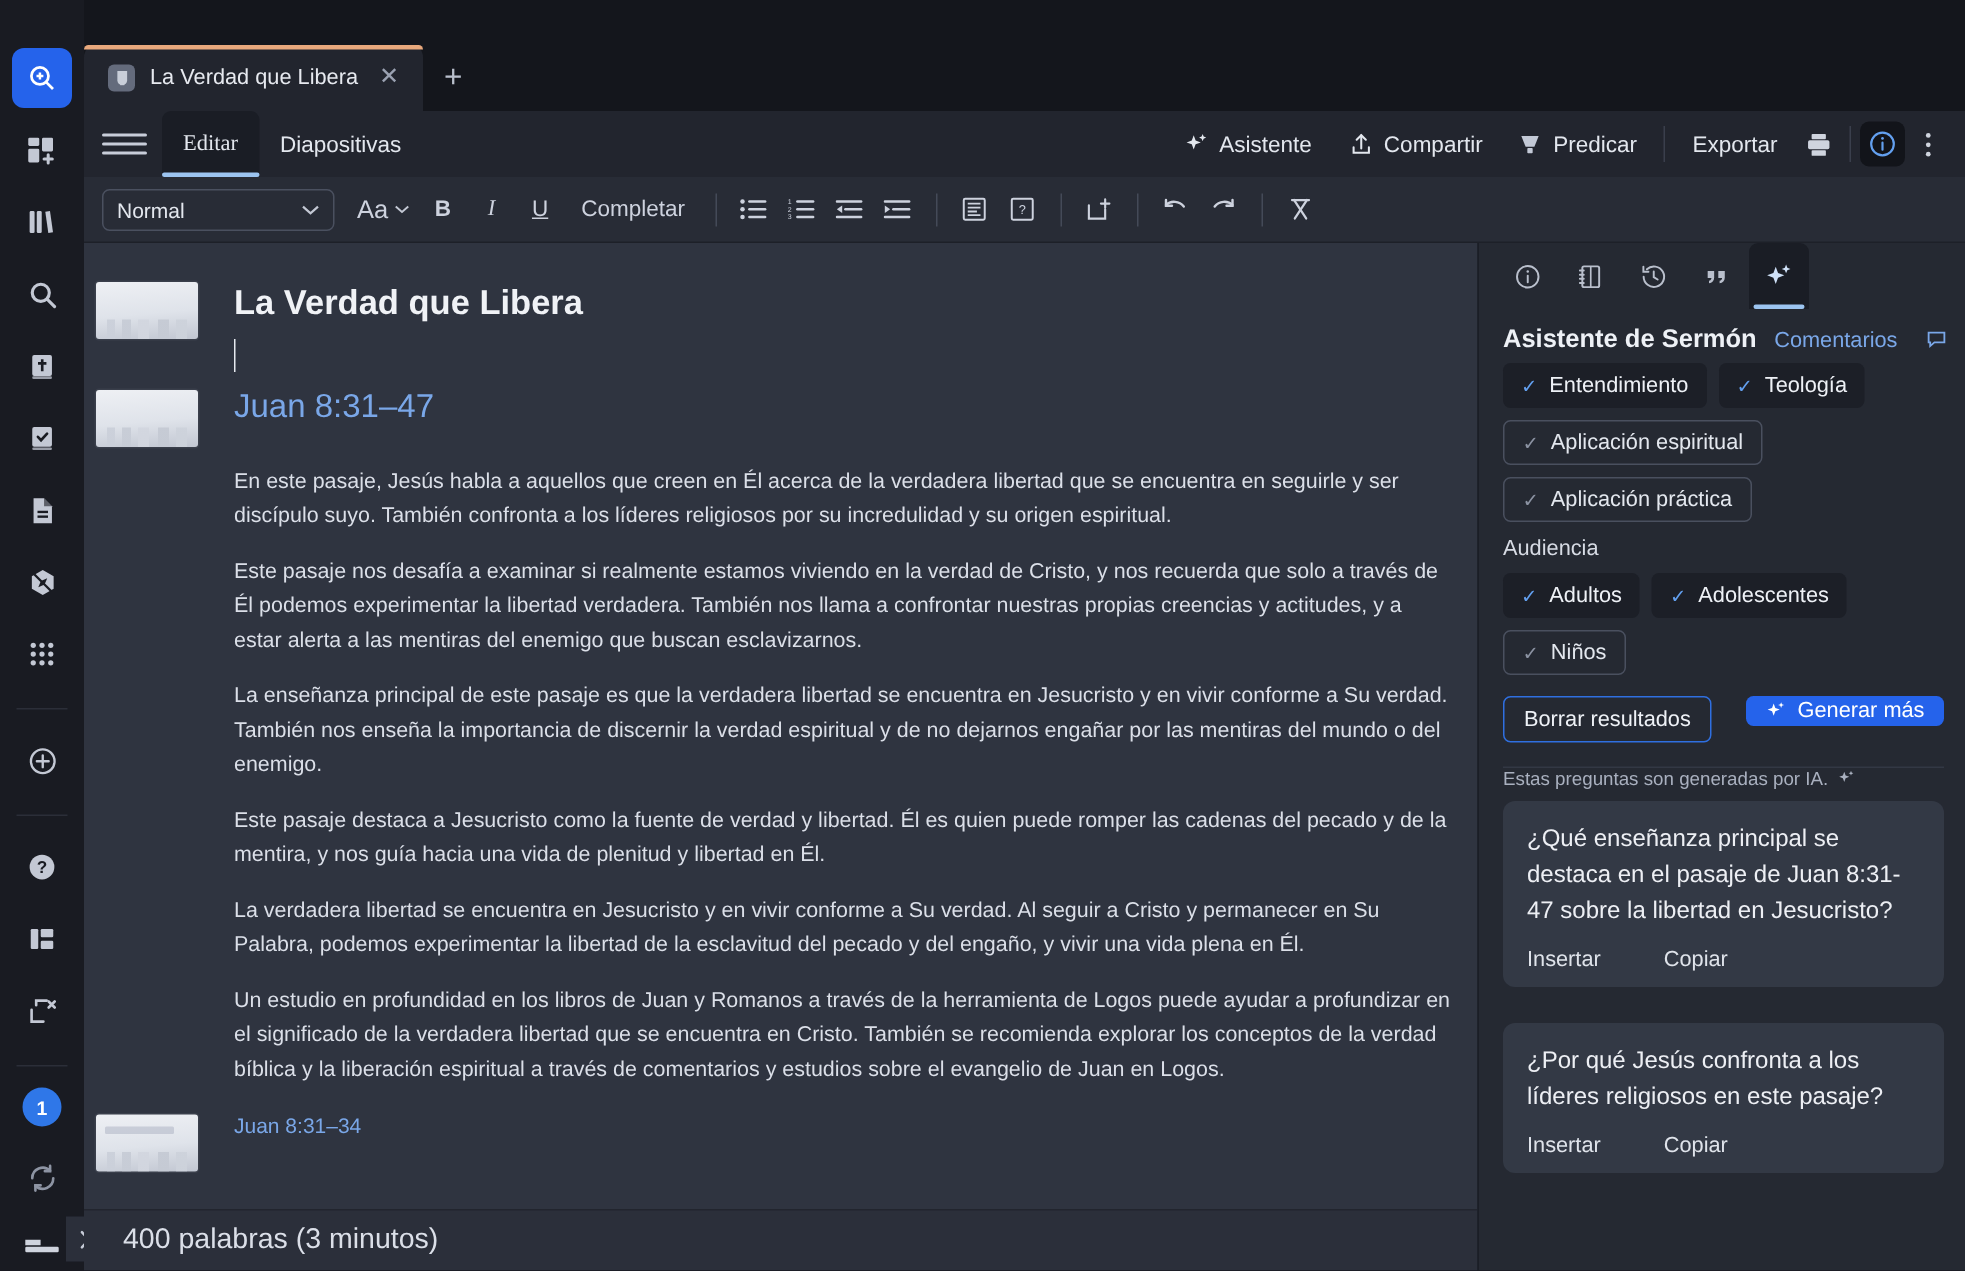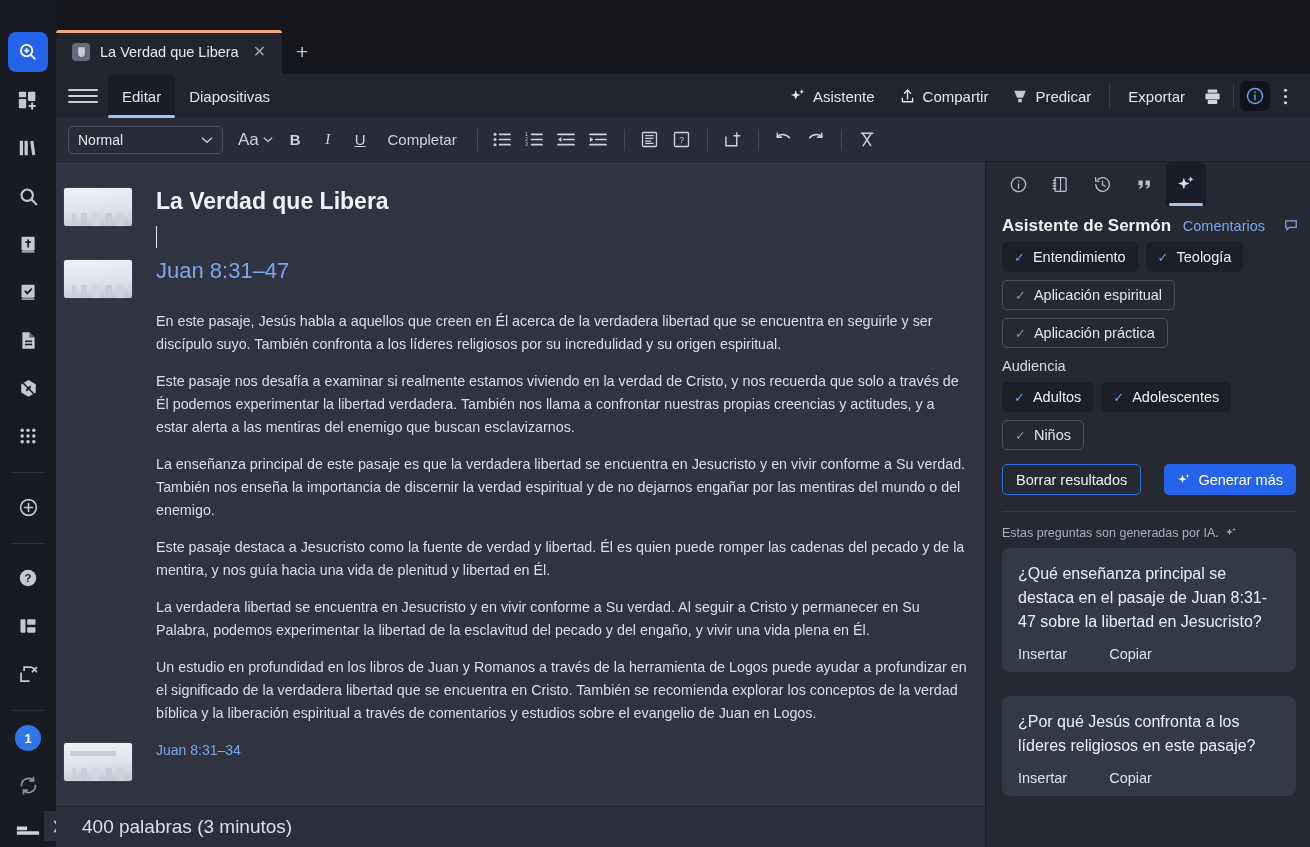--- a/index.html
+++ b/index.html
@@ -60,21 +60,21 @@
   .menubar {
     position: absolute; left: 56px; top: 74px; width: 1254px; height: 44px;
     background: #22252e; display: flex; align-items: center; padding-left: 12px;
   }
   .hamburger { width: 30px; height: 22px; display:flex; flex-direction:column; justify-content:center; gap:4px; margin-right: 10px;}
   .hamburger i { display:block; height: 2px; background: #c8cdd9; border-radius:1px; }
   .mtab {
     position: relative; height: 44px; padding: 0 14px; display: flex; align-items: center;
     color: #e3e7ee; font-size: 15px; white-space: nowrap;
   }
-  .mtab.active { background: #1a1d25; border-radius: 6px 6px 0 0; }
+  .mtab.active { background: #1a1d25; border-radius: 6px 6px 0 0; font-family: Liberation Serif, serif; }
   .mtab.active::after {
     content: ""; position: absolute; left: 0; right: 0; bottom: 0; height: 3px;
     background: #9cc4f0; border-radius: 2px;
   }
   .menu-right { margin-left: auto; display: flex; align-items: center; padding-right: 10px; }
   .mbtn {
     display: flex; align-items: center; gap: 7px; color: #e3e7ee; font-size: 15px;
     padding: 6px 12px; white-space: nowrap;
   }
   .mdiv { width: 1px; height: 24px; background: #3a3f4c; margin: 0 6px; }
@@ -178,27 +178,27 @@
   .chip.off .ck { color:#8c93a3; }
   .ck { font-size: 13px; }
   .sec-label { color:#d7dbe4; font-size:14.5px; margin: 10px 0 8px; }
   .btnrow { display:flex; gap:10px; margin-top: 14px; justify-content: space-between; }
   .btn-out {
     border:1px solid #2f6fe0; color:#eef1f6; background:transparent;
     border-radius:5px; height:31px; padding: 0 13px; font-size:14.5px;
     display:flex; align-items:center; font-family:"Liberation Sans", sans-serif;
   }
   .btn-pri {
-    background:#2563eb; color:#fff; border:none; border-radius:5px; height:31px; padding:0 13px;
+    background:#2563eb; color:#fff; border:none; border-radius:5px; height:20px; padding:0 13px;
     font-size:14.5px; display:flex; align-items:center; gap:7px;
     font-family:"Liberation Sans", sans-serif;
   }
   .ai-note {
     display:flex; align-items:center; gap:6px; color:#a9b0bf; font-size:12.5px;
-    margin: 16px 0 8px; border-top:1px solid #333844; padding-top: 14px;
+    margin: 16px 0 8px; border-top:1px solid #333844; 
   }
   .qcard {
     background:#333945; border-radius:8px; padding: 14px 16px 10px; margin-bottom: 24px;
   }
   .qtext { color:#edeff4; font-size:16px; line-height:24px; margin-bottom: 12px; }
   .qacts { display:flex; gap: 42px; }
   .qact { color:#dfe3ea; font-size:14.5px; }
 
   svg { display:block; }
 </style>

